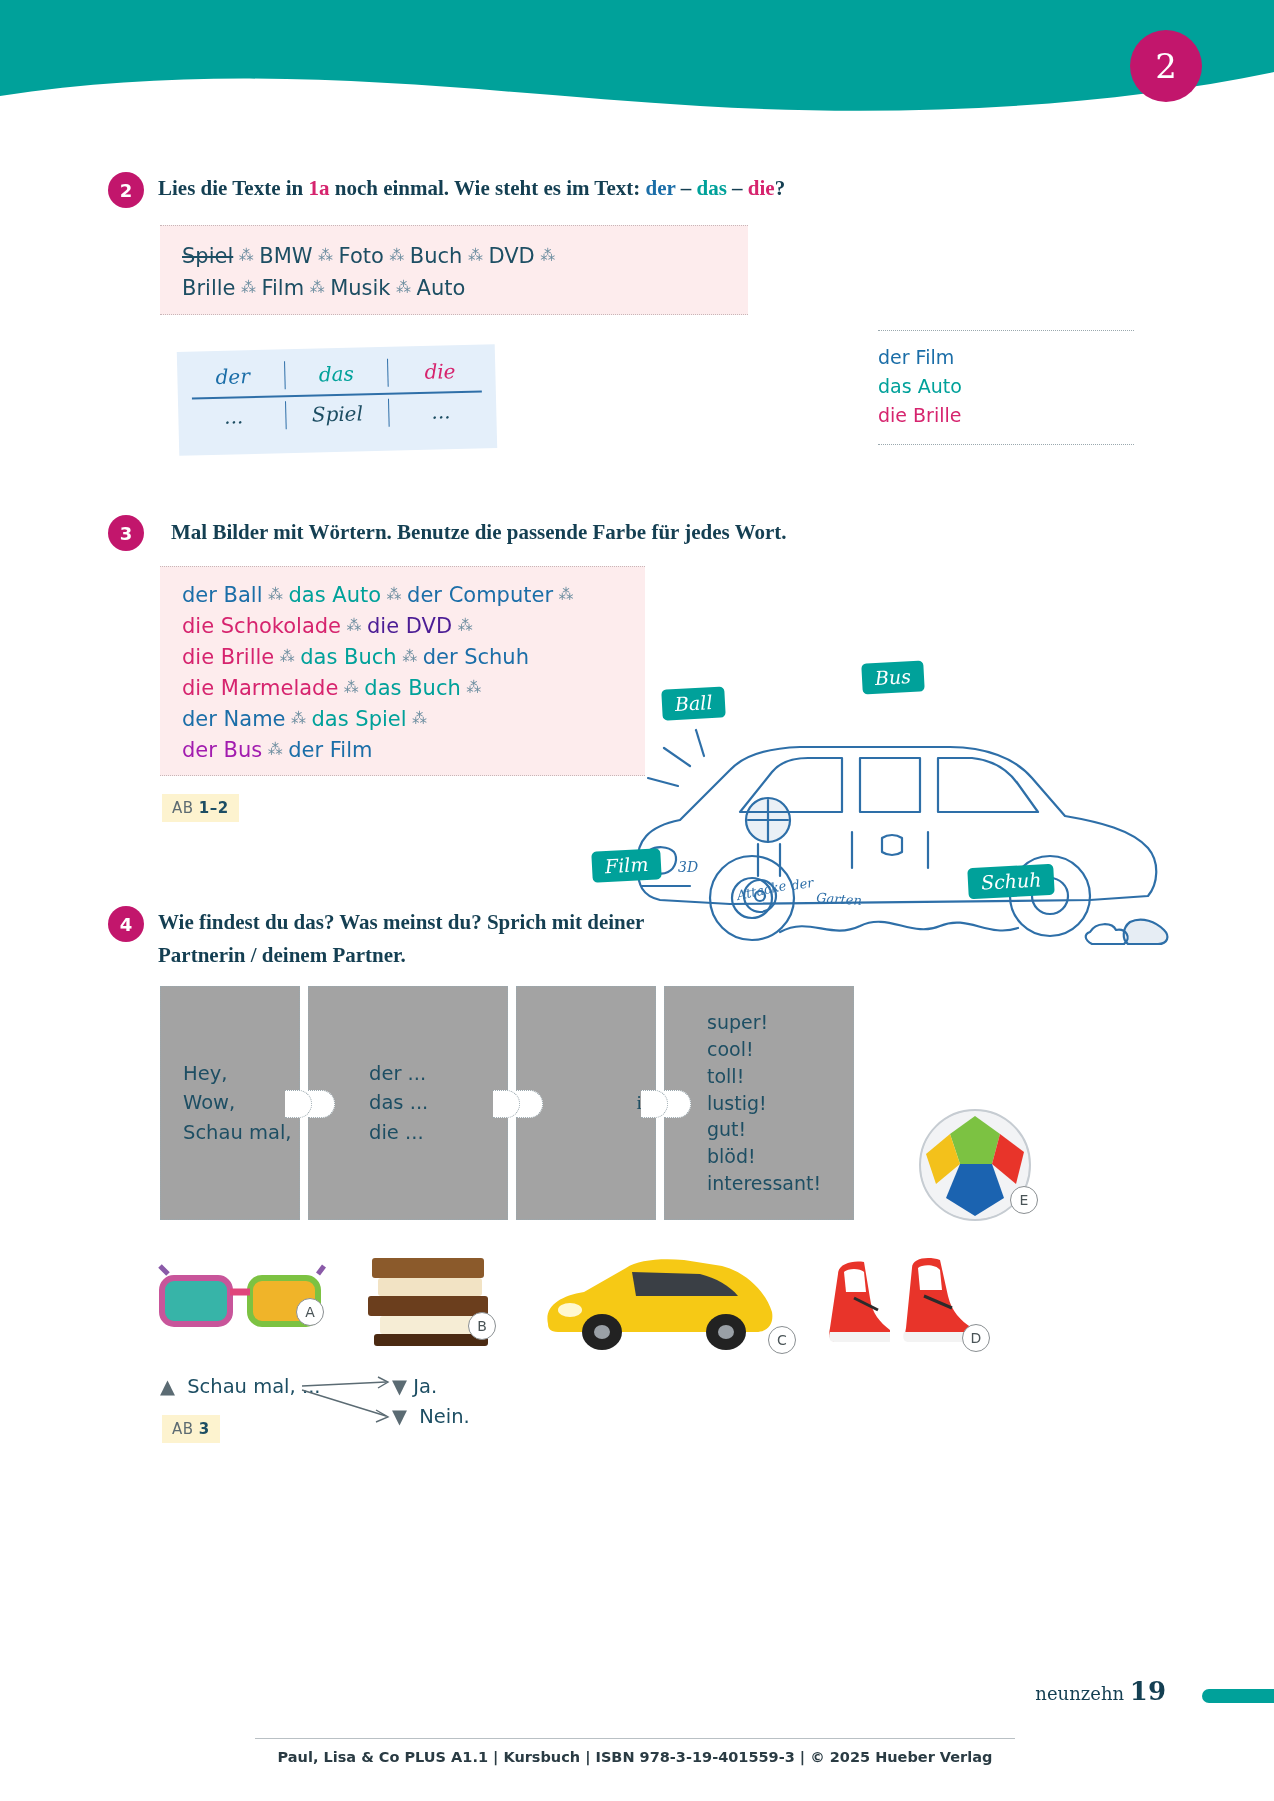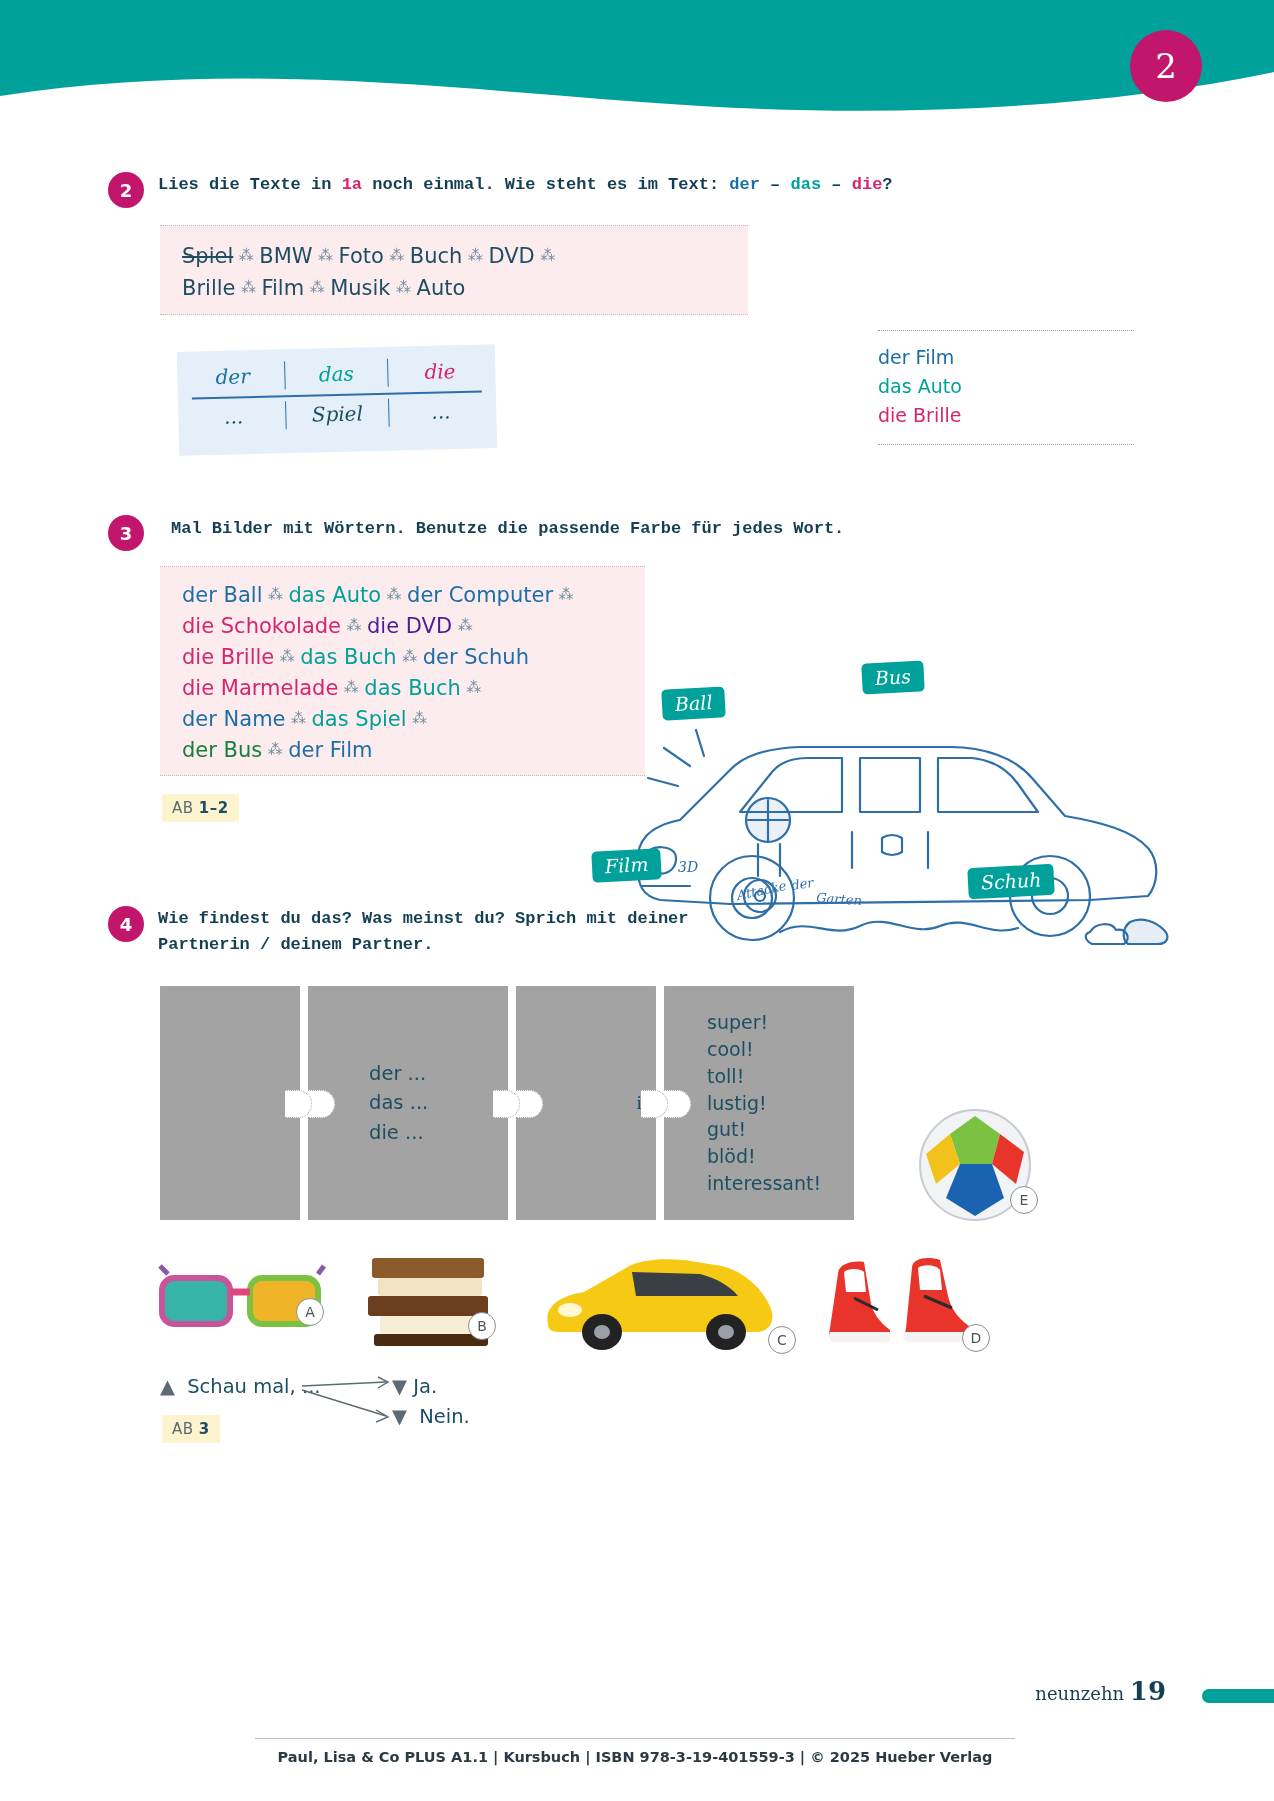--- a/index.html
+++ b/index.html
@@ -50,23 +50,23 @@
     background: #c2166c;
     color: #fff;
     font-size: 18px;
     font-weight: bold;
     display: flex;
     align-items: center;
     justify-content: center;
   }
   .ex-title {
     position: absolute;
-    font-family: Liberation Mono, monospace;
+    font-family: Liberation Serif, serif;
     font-weight: bold;
-    font-size: 17px;
+    font-size: 21px;
     color: #143f52;
     line-height: 1.55;
   }
   .pink { color: #d6246e; }
   .teal { color: #00a19a; }
   .blue { color: #1b6ea8; }
 
   
   .pink-box {
     position: absolute;
@@ -356,21 +356,21 @@
     <span style="color:#00a19a;">das Buch</span>
     <span class="sep">⁂</span>
   </div>
   <div class="word-row" style="margin-bottom:7px;">
     <span style="color:#1b6ea8;">der Name</span>
     <span class="sep">⁂</span>
     <span style="color:#00a19a;">das Spiel</span>
     <span class="sep">⁂</span>
   </div>
   <div class="word-row">
-    <span style="color:#15803d;">der Bus</span>
+    <span style="color:#a21caf;">der Bus</span>
     <span class="sep">⁂</span>
     <span style="color:#1b6ea8;">der Film</span>
   </div>
 </div>
 
 <div class="ab-tag" style="left:162px; top:794px;">
   <span>AB</span>
   <b>1–2</b>
 </div>
 
@@ -427,20 +427,25 @@
 <div class="ex-num" style="left:108px; top:906px;">
   <span>4</span>
 </div>
 <div class="ex-title" style="left:158px; top:906px; width:700px;">
   <div>Wie findest du das? Was meinst du? Sprich mit deiner</div>
   <div>Partnerin / deinem Partner.</div>
 </div>
 
 <div class="puzzle" style="left:160px; top:986px;">
   <div class="pz" style="width:140px; height:234px;">
+    <div class="pz-inner">
+      <div>Hey,</div>
+      <div>Wow,</div>
+      <div>Schau mal,</div>
+    </div>
     <div class="knob"></div>
   </div>
   <div class="pz" style="width:200px; height:234px; margin-left:8px;">
     <div class="notch"></div>
     <div class="pz-inner" style="padding-left:60px;">
       <div>der ...</div>
       <div>das ...</div>
       <div>die ...</div>
     </div>
     <div class="knob"></div>

